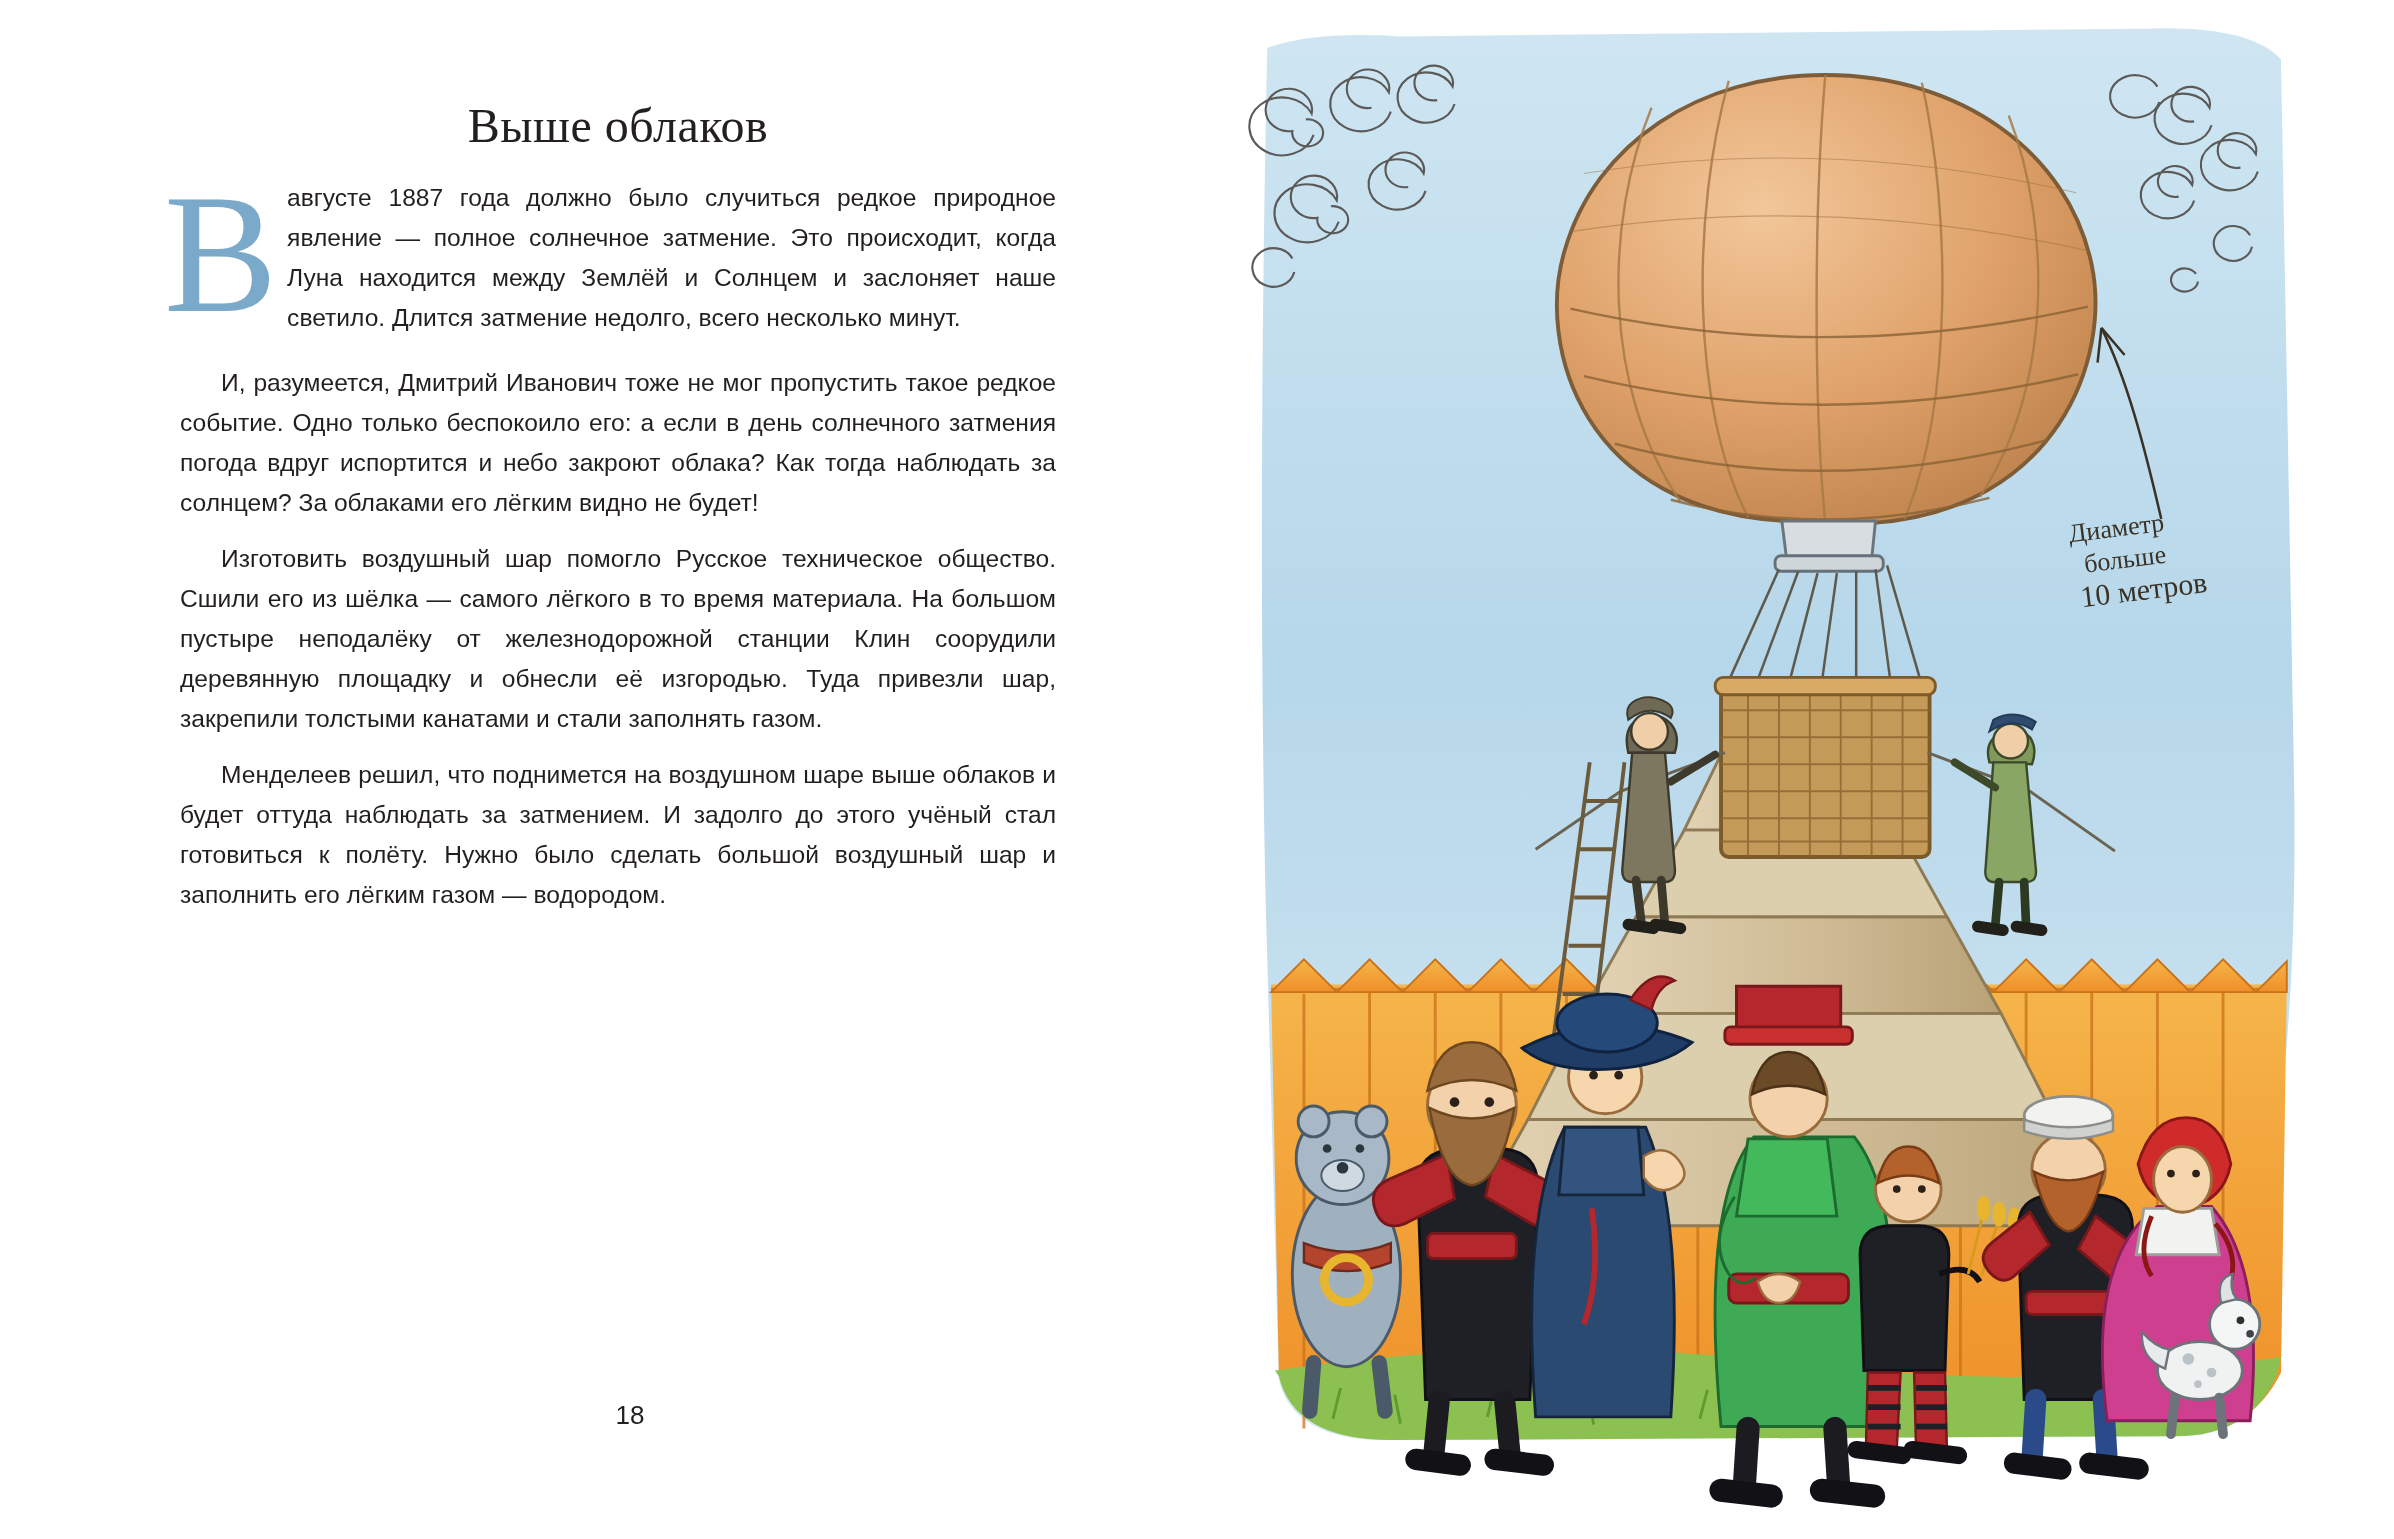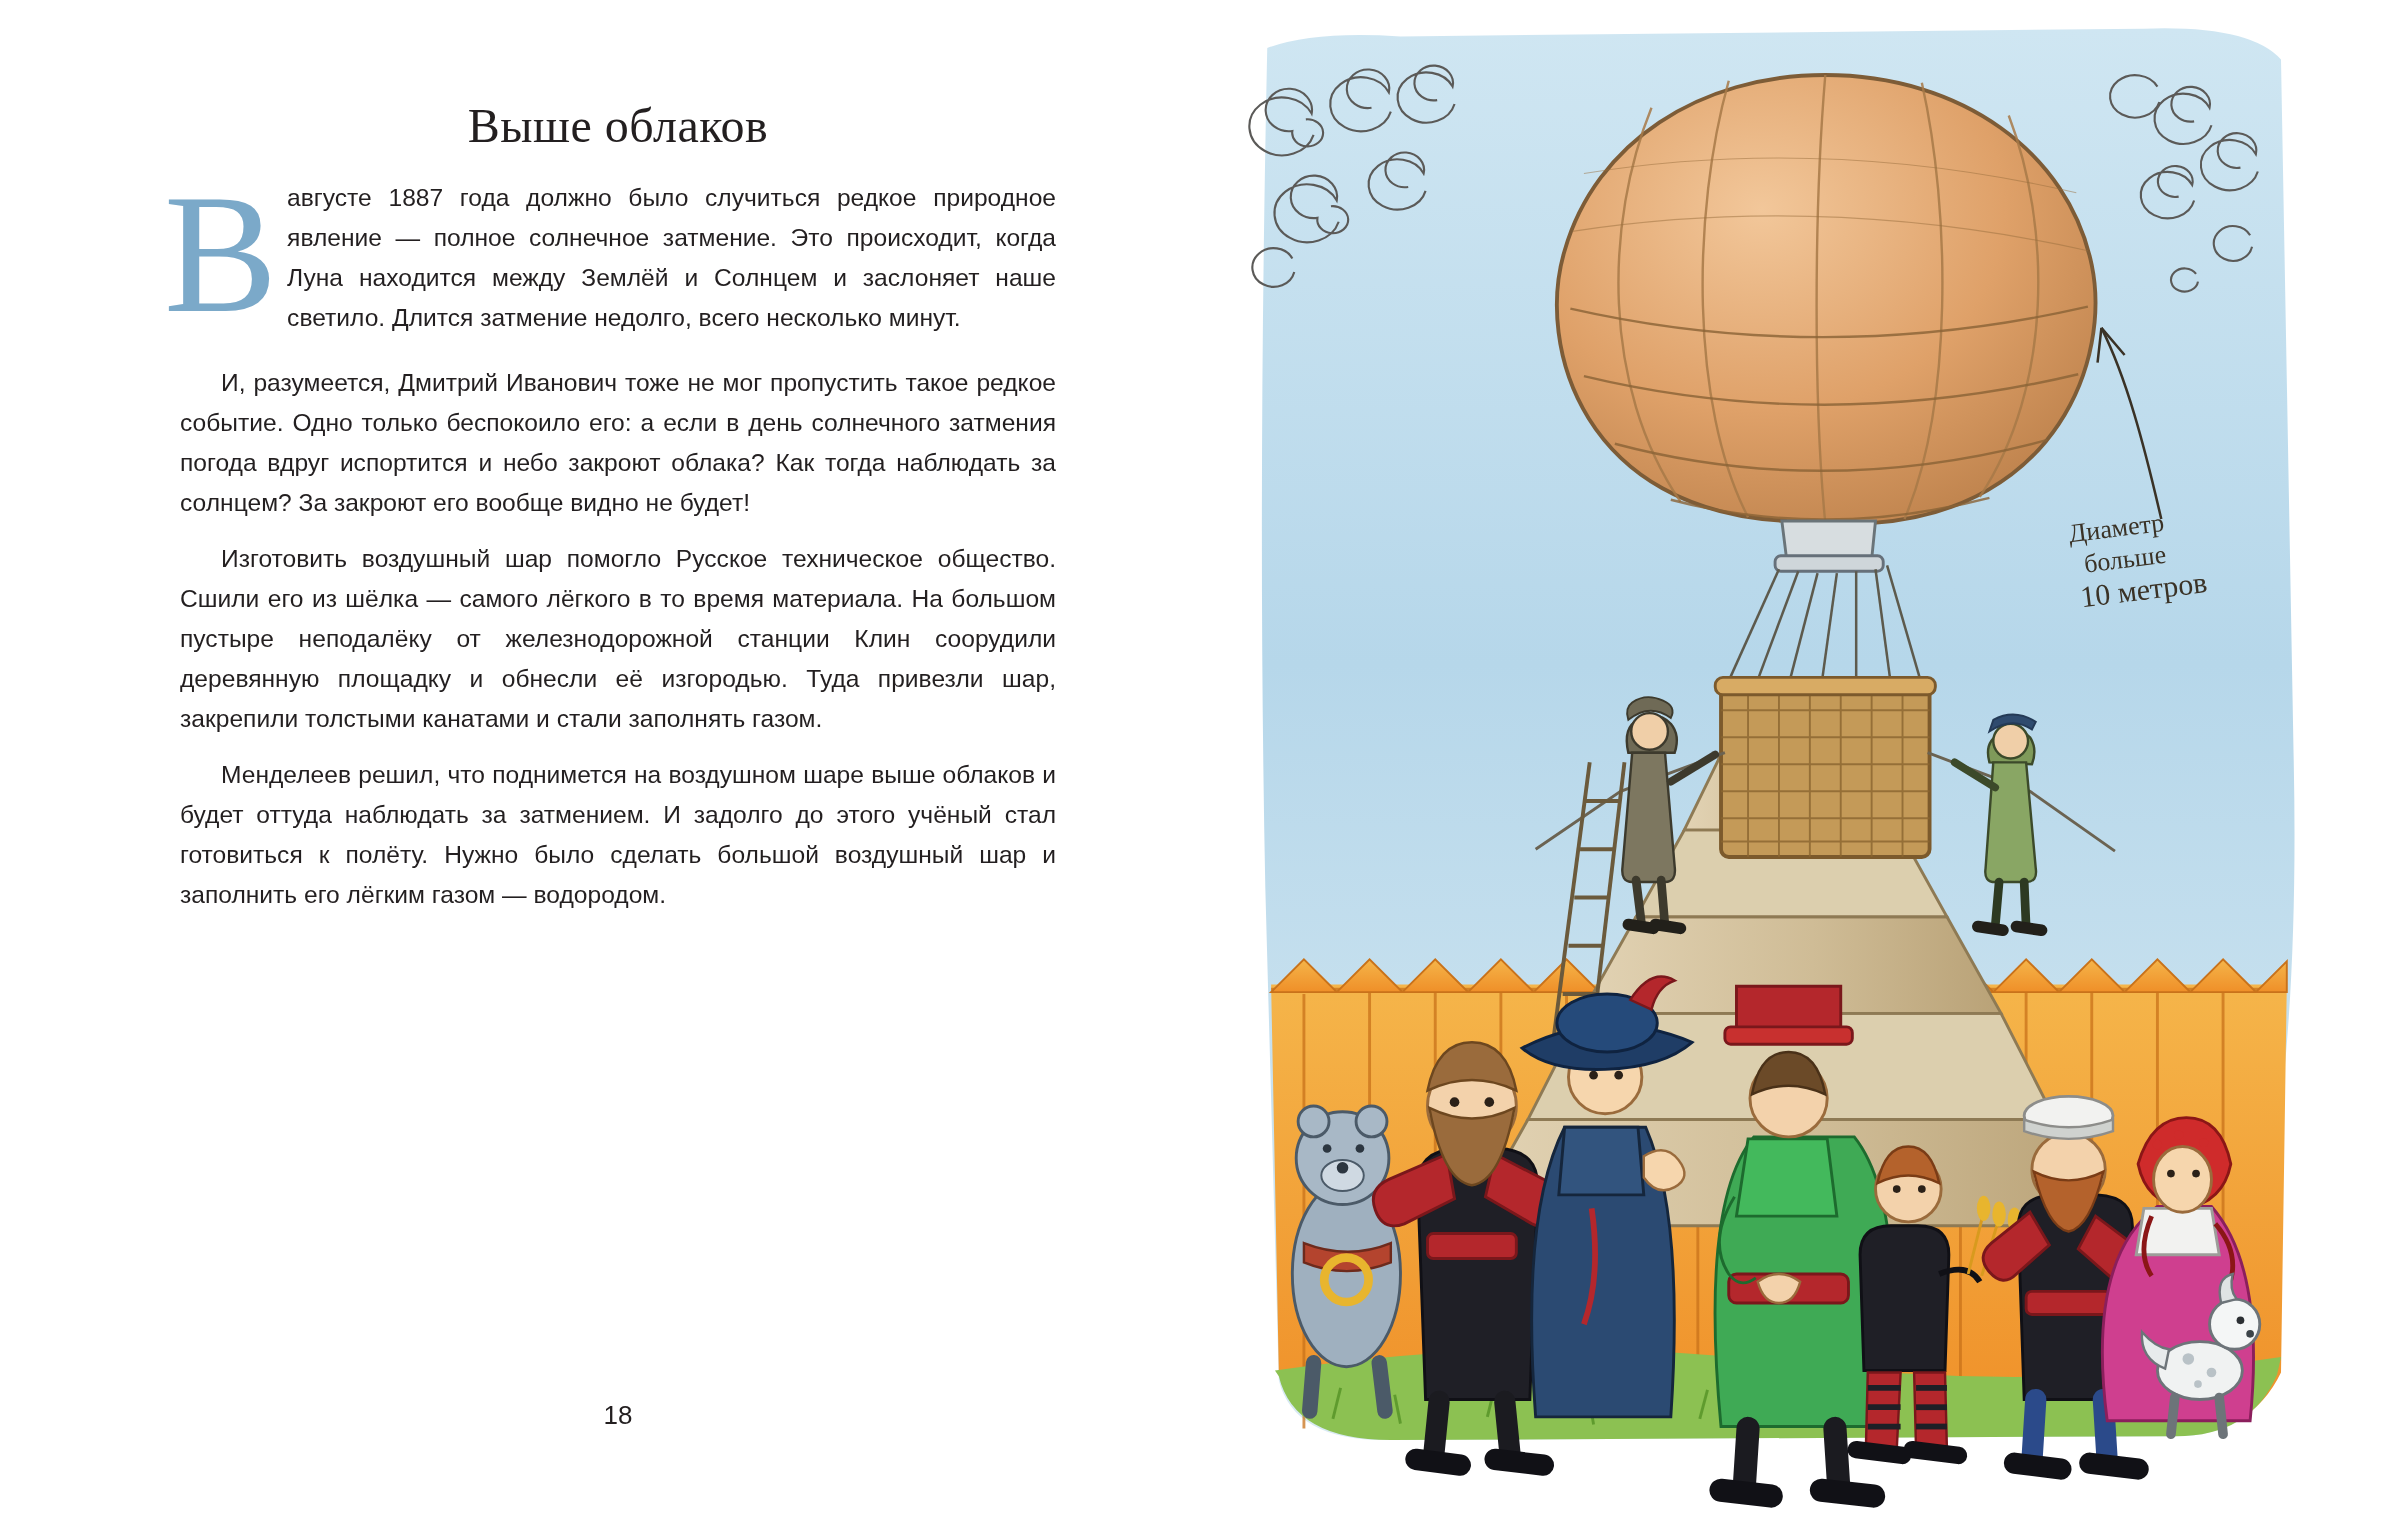--- a/index.html
+++ b/index.html
@@ -61,21 +61,21 @@
     font-family: "Liberation Serif", serif;
     font-size: 170px;
     line-height: 137px;
     color: #7ba9c9;
     margin: 7.7px 9.7px 0 0;
     padding: 0;
     font-weight: 400;
   }
   .page-number {
     position: absolute;
-    left: 0;
+    left: 12px;
     width: 908px;
     top: 1323px;
     text-align: center;
     font-family: "Liberation Sans", sans-serif;
     font-size: 26px;
     color: #231f20;
   }
 
   
   .illustration {
@@ -111,21 +111,21 @@
 
   <div class="text-column">
 
     <h1 class="chapter-title">Выше облаков</h1>
 
     <div class="body-text">
       <div class="dropcap-wrap">
         <span class="dropcap">В</span>
         <p class="para first">августе 1887 года должно было случиться редкое природное явление — полное солнечное затмение. Это происходит, когда Луна находится между Землёй и Солнцем и заслоняет наше светило. Длится затмение недолго, всего несколько минут.</p>
       </div>
-      <p class="para">И, разумеется, Дмитрий Иванович тоже не мог пропустить такое редкое событие. Одно только беспокоило его: а если в день солнечного затмения погода вдруг испортится и небо закроют облака? Как тогда наблюдать за солнцем? За закроют его вообще видно не будет!</p>
+      <p class="para">И, разумеется, Дмитрий Иванович тоже не мог пропустить такое редкое событие. Одно только беспокоило его: а если в день солнечного затмения погода вдруг испортится и небо закроют облака? Как тогда наблюдать за солнцем? За облаками его лёгким видно не будет!</p>
       <p class="para">Изготовить воздушный шар помогло Русское техническое общество. Сшили его из шёлка — самого лёгкого в то время материала. На большом пустыре неподалёку от железнодорожной станции Клин соорудили деревянную площадку и обнесли её изгородью. Туда привезли шар, закрепили толстыми канатами и стали заполнять газом.</p>
       <p class="para">Менделеев решил, что поднимется на воздушном шаре выше облаков и будет оттуда наблюдать за затмением. И задолго до этого учёный стал готовиться к полёту. Нужно было сделать большой воздушный шар и заполнить его лёгким газом — водородом.</p>
     </div>
 
     <div class="page-number">18</div>
   </div>
 
   <div class="illustration">
     <svg class="illus-svg" viewBox="0 0 1130 1560" preserveAspectRatio="none">
       <defs>

